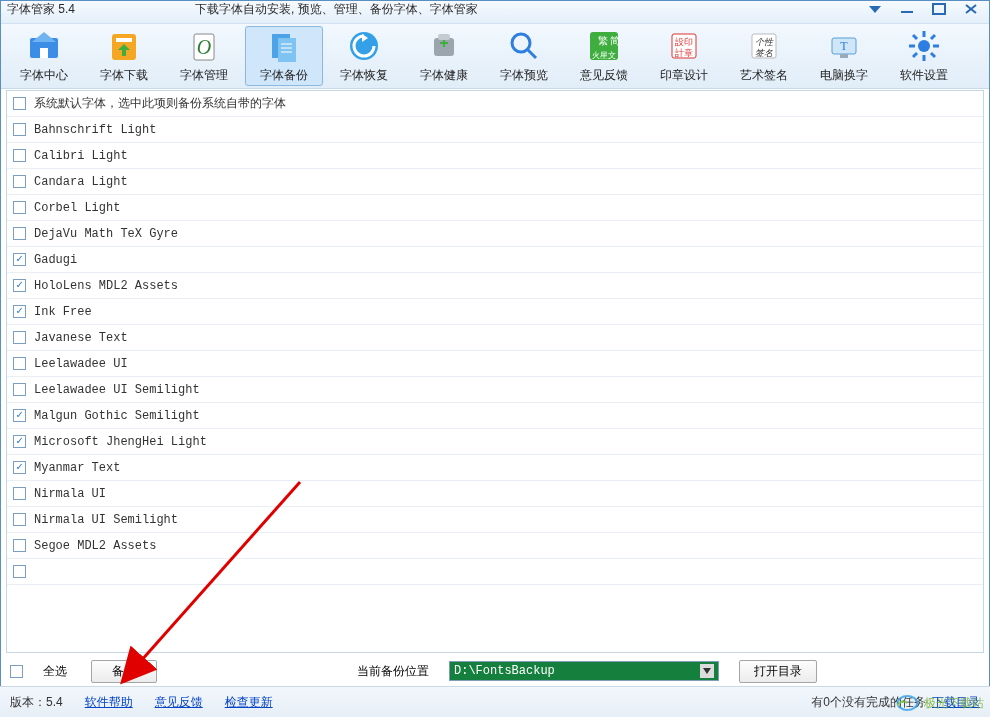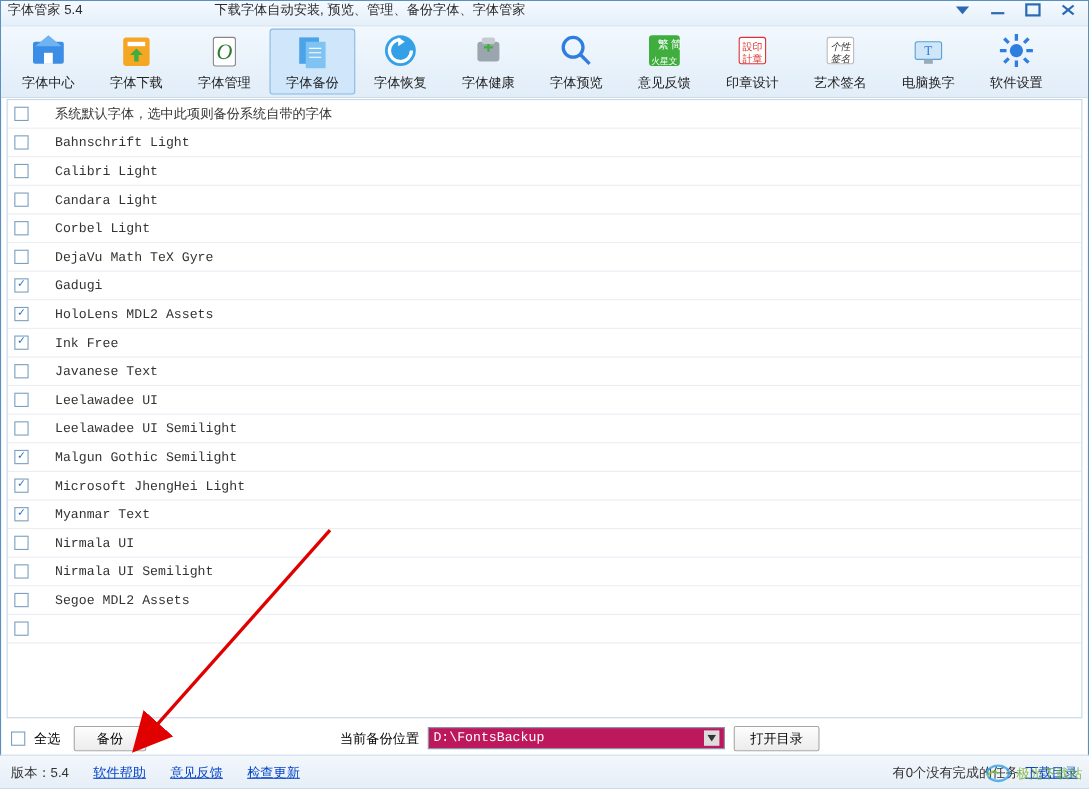--- a/index.html
+++ b/index.html
@@ -12,28 +12,28 @@
 .winbtn { width: 24px; height: 16px; display: flex; align-items: center; justify-content: center; cursor: pointer; }
 .winbtn svg { width: 18px; height: 14px; }
 
 .toolbar { height: 66px; background: linear-gradient(#f2f8fe, #e1edf8); border-top: 1px solid #d0e0ef; border-bottom: 1px solid #cad9e8; display: flex; padding: 2px 4px; gap: 2px; }
 .tbtn { width: 78px; display: flex; flex-direction: column; align-items: center; justify-content: center; border: 1px solid transparent; border-radius: 3px; cursor: pointer; gap: 3px; }
 .tbtn.active { background: #d0e6fa; border: 1px solid #8ab8e0; font-family: Liberation Serif, serif; }
 .tbtn .ico { width: 36px; height: 36px; display: flex; align-items: center; justify-content: center; }
 .tbtn .lbl { font-size: 12px; color: #222; }
 
 .listpane { position: absolute; top: 90px; left: 6px; right: 6px; height: 563px; border: 1px solid #c5d6e6; background: #fff; overflow-y: scroll; }
-.item { height: 26px; display: flex; align-items: center; padding: 0 6px; border-bottom: 1px solid #e8eef4; font-family: "Courier New", monospace; font-size: 12px; color: #333; gap: 24px; text-align: center; }
+.item { height: 26px; display: flex; align-items: center; padding: 0 6px; border-bottom: 1px solid #e8eef4; font-family: "Courier New", monospace; font-size: 12px; color: #333; gap: 8px; text-align: center; }
 .cb { width: 13px; height: 13px; border: 1px solid #7a9fc0; background: #fff; display: inline-flex; align-items: center; justify-content: center; }
 .cb.checked { background: #fff; }
 .cb.checked::after { content: "✓"; color: #1e6fd6; font-size: 11px; font-weight: bold; line-height: 1; }
 
-.bottombar { position: absolute; left: 6px; right: 6px; top: 656px; height: 30px; display: flex; align-items: center; gap: 8px; padding: 0 4px; }
+.bottombar { position: absolute; left: 6px; right: 6px; top: 656px; height: 30px; display: flex; align-items: center; gap: 20px; padding: 0 4px; }
 .btn { height: 23px; padding: 10px 14px; background: linear-gradient(#fdfdfd,#ececec); border: 1px solid #a5a5a5; border-radius: 2px; cursor: pointer; font-size: 12px; display: inline-flex; align-items: center; }
-.pathbox { height: 20px; width: 270px; background: #be185d; color: #fff; border: 1px solid #7f9db9; padding: 0 4px; font-family: "Courier New", monospace; font-size: 12px; display: flex; align-items: center; justify-content: space-between; }
+.pathbox { height: 20px; width: 270px; background: #15803d; color: #fff; border: 1px solid #7f9db9; padding: 0 4px; font-family: "Courier New", monospace; font-size: 12px; display: flex; align-items: center; justify-content: space-between; }
 .pathbox .dd { width: 14px; height: 14px; background: #dcdcdc; display:flex; align-items:center; justify-content:center; }
 .pathbox .dd svg { width:8px; height:6px; }
 
 .statusbar { position: absolute; left: 0; right: 0; bottom: 0; height: 31px; background: linear-gradient(#f2f7fc,#e6eef6); border-top: 1px solid #cad9e8; display: flex; align-items: center; padding: 0 10px; font-size: 12px; color: #333; }
 .statusbar a { color: #0645c8; text-decoration: underline; margin-left: 22px; cursor: pointer; }
 .statusbar .spacer { flex: 1; }
 
 .arrow { position: absolute; top: 472px; left: 120px; pointer-events: none; }
 
 .wm { position: absolute; right: 6px; bottom: 4px; opacity: .8; pointer-events:none; display:flex; align-items:center; gap:4px; font-size:12px; color:#6fae2c; }

